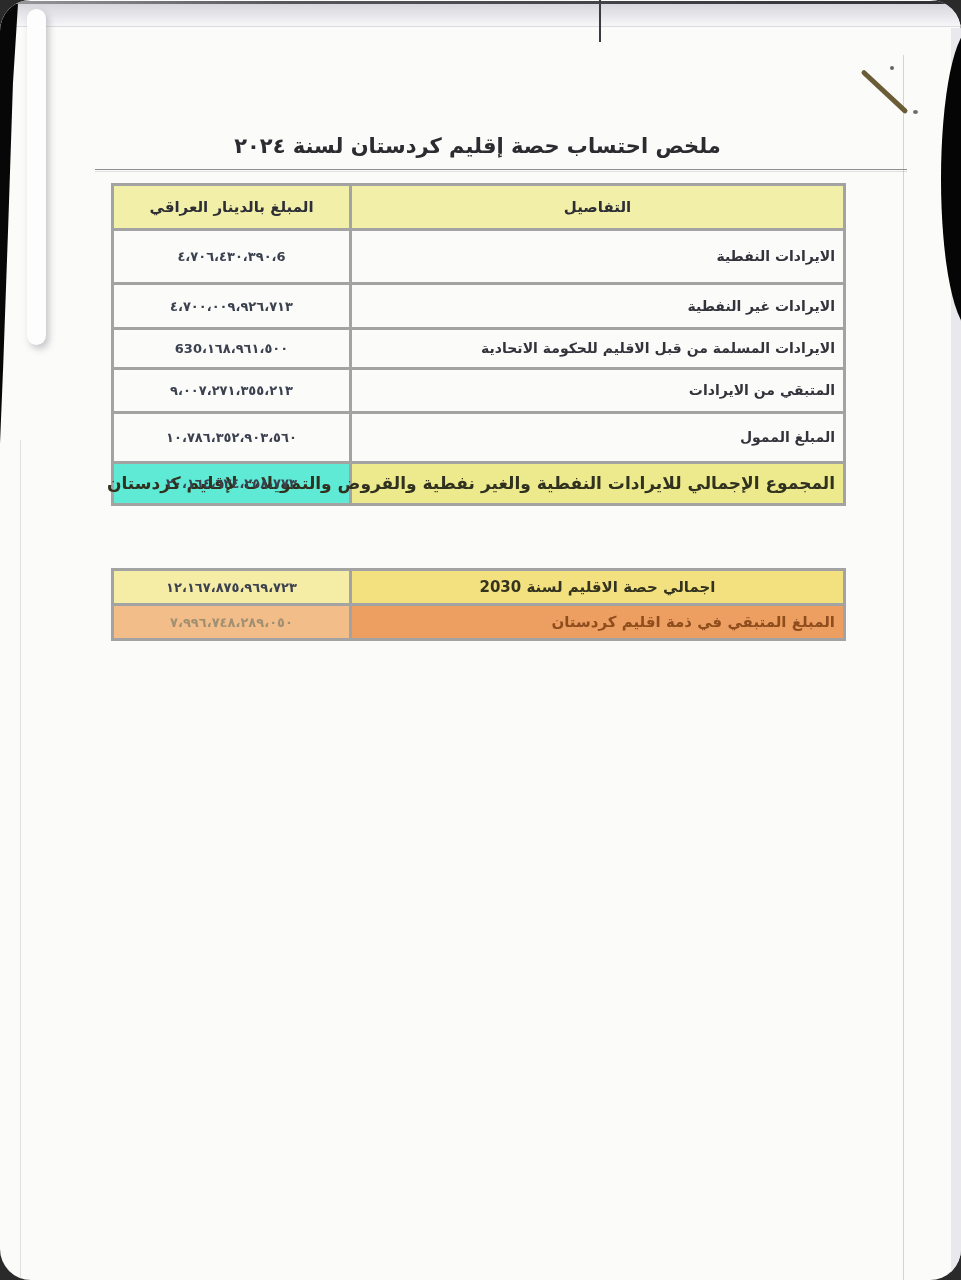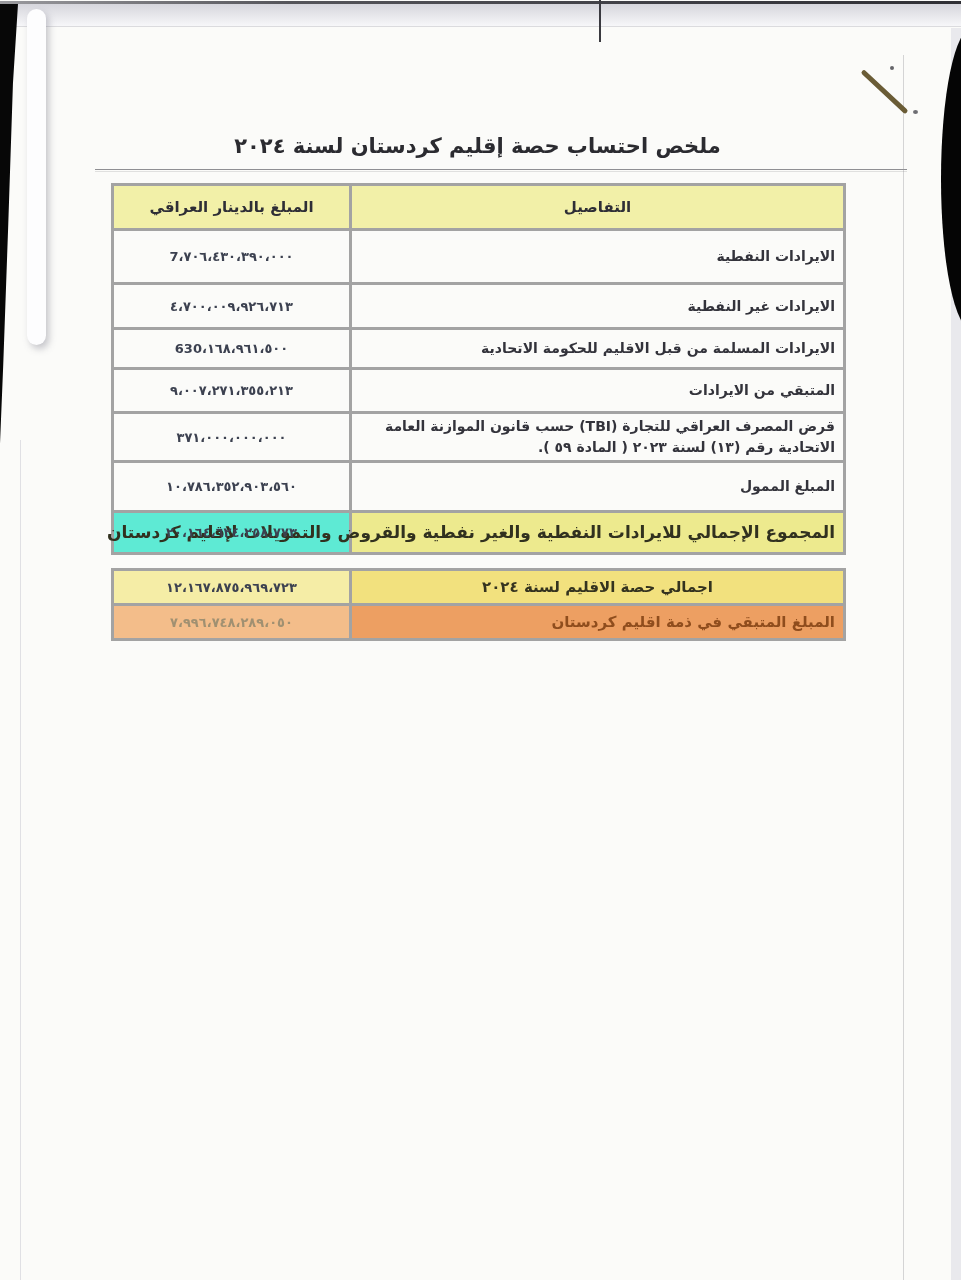--- a/index.html
+++ b/index.html
@@ -1,19 +1,20 @@
 <!DOCTYPE html>
 <html lang="ar"><head>
 <meta charset="utf-8">
 <style>
   html,body{margin:0;padding:0;background:#2a2a2a;}
   .stage{
     position:relative;width:961px;height:1280px;margin:0 auto;
     background:#fbfbf9;overflow:hidden;
     font-family:"DejaVu Sans","Liberation Sans",sans-serif;
+    border-radius:31px;
   }
   
   .top-line{position:absolute;top:1px;left:0;width:961px;height:3px;
     background:linear-gradient(90deg,#9a9a9e 0%,#55555a 30%,#3e3e44 70%,#2f2f34 100%);}
   .top-band{position:absolute;top:4px;left:0;width:961px;height:22px;
     background:linear-gradient(#d6d6dc,#f7f7f9);}
   .top-band-edge{position:absolute;top:26px;left:0;width:961px;height:1px;background:#c9c9cf;opacity:.65;}
   .top-tick{position:absolute;left:599px;top:0;width:2px;height:42px;background:#3a3a40;}
   .left-wedge{position:absolute;left:0;top:4px;width:18px;height:440px;background:#070707;
     clip-path:polygon(0 0,100% 0,72% 18%,46% 50%,18% 82%,0 100%);}
@@ -84,57 +85,53 @@
         <col class="c-details">
         <col class="c-amount">
       </colgroup>
     <tbody>
         <tr class="h-hdr">
       <th class="hdr">التفاصيل</th>
       <th class="hdr">المبلغ بالدينار العراقي</th>
     </tr>
     <tr class="h-r1">
       <td class="detail">الايرادات النفطية</td>
-      <td class="amount">7،٧٠٦،٤٣٠،٣٩٠،٠٠٠</td>
+      <td class="amount">٤،٧٠٦،٤٣٠،٣٩٠،6</td>
     </tr>
     <tr class="h-r2">
       <td class="detail">الايرادات غير النفطية</td>
       <td class="amount">٤،٧٠٠،٠٠٩،٩٢٦،٧١٣</td>
     </tr>
     <tr class="h-r3">
       <td class="detail">الايرادات المسلمة من قبل الاقليم للحكومة الاتحادية</td>
       <td class="amount">630،١٦٨،٩٦١،٥٠٠</td>
     </tr>
     <tr class="h-r4">
       <td class="detail">المتبقي من الايرادات</td>
       <td class="amount">٩،٠٠٧،٢٧١،٣٥٥،٢١٣</td>
-    </tr>
-    <tr class="h-r5">
-      <td class="detail">قرض المصرف العراقي للتجارة (TBI) حسب قانون الموازنة العامة الاتحادية رقم (١٣) لسنة ٢٠٢٣ ( المادة ٥٩ ).</td>
-      <td class="amount">٣٧١،٠٠٠،٠٠٠،٠٠٠</td>
     </tr>
     <tr class="h-r6">
       <td class="detail">المبلغ الممول</td>
       <td class="amount">١٠،٧٨٦،٣٥٢،٩٠٣،٥٦٠</td>
     </tr>
     <tr class="h-total total-row">
       <td class="detail">المجموع الإجمالي للايرادات النفطية والغير نفطية والقروض والتمويلات لإقليم كردستان</td>
       <td class="amount">٢٠،١٦٤،٦٢٤،٢٥٨،٧٧٣</td>
     </tr>
   </tbody>
     </table>
 
   <table class="sheet t2">
     <colgroup>
         <col class="c-details">
         <col class="c-amount">
       </colgroup>
     <tbody>
         <tr class="h-s1 share-row">
-      <td class="detail">اجمالي حصة الاقليم لسنة ٢٠٢٤</td>
+      <td class="detail">اجمالي حصة الاقليم لسنة 2030</td>
       <td class="amount">١٢،١٦٧،٨٧٥،٩٦٩،٧٢٣</td>
     </tr>
     <tr class="h-s2 remain-row">
       <td class="detail">المبلغ المتبقي في ذمة اقليم كردستان</td>
       <td class="amount">٧،٩٩٦،٧٤٨،٢٨٩،٠٥٠</td>
     </tr>
   </tbody>
     </table>
 
 </div>

